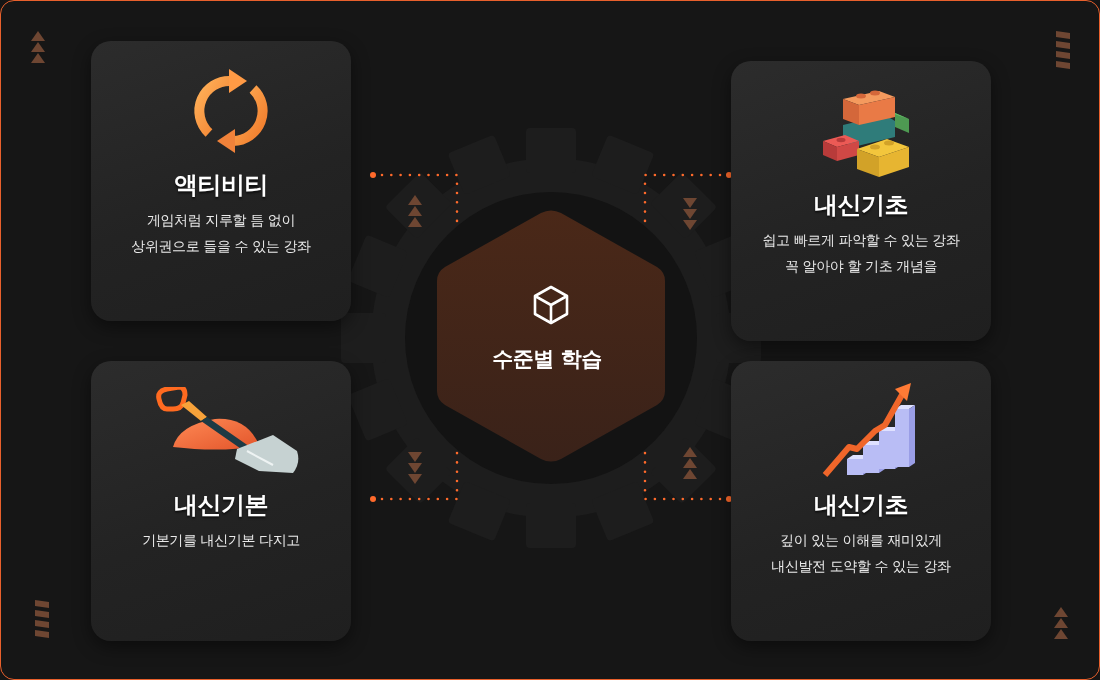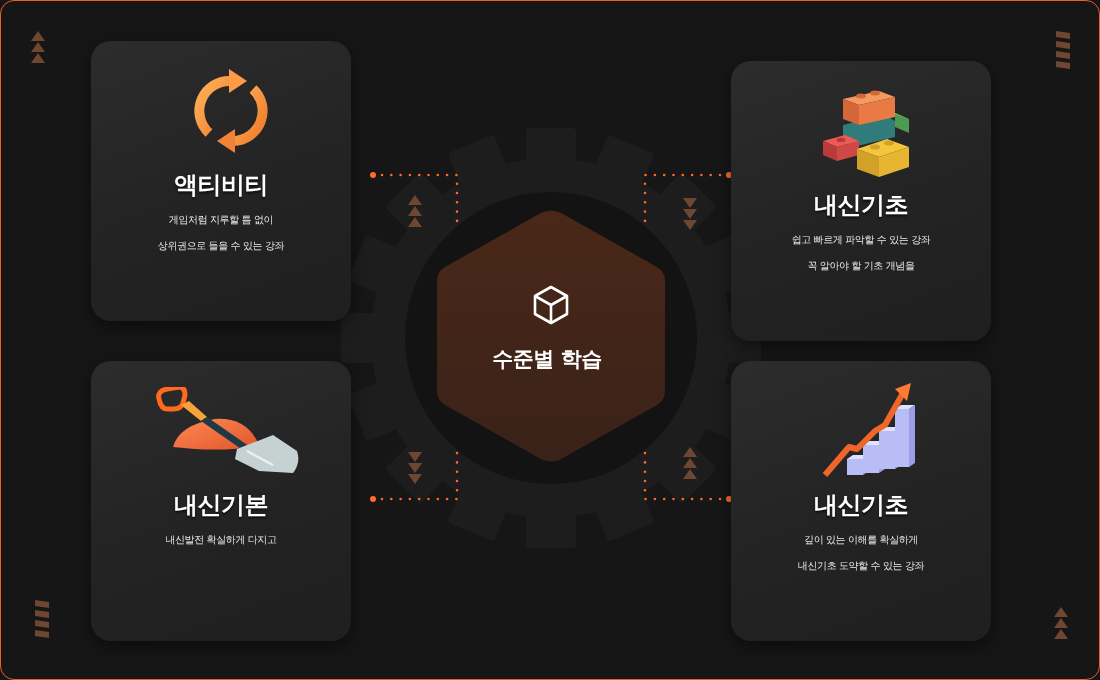--- a/index.html
+++ b/index.html
@@ -17,21 +17,21 @@
     text-align: center; color: #fff; padding-left: 42px;
   }
   .card .illus { position: absolute; left: 90px; top: 20px; width: 100px; height: 100px; }
   .card .title {
     position: absolute; left: 0; right: 0; top: 128px;
     font-size: 24px; font-weight: bold; letter-spacing: -0.5px; color: #ffffff;
     text-shadow: 0 2px 2px rgba(0,0,0,0.6);
   }
   .card .desc {
     position: absolute; left: 0; right: 0; top: 166px;
-    font-size: 10px; line-height: 26px; color: #eaeaea; letter-spacing: -0.4px;
+    font-size: 14px; line-height: 26px; color: #eaeaea; letter-spacing: -0.4px;
   }
   .card-tl { left: 90px; top: 40px; }
   .card-tr { left: 730px; top: 40px; margin-top: 20px; }
   .card-bl { left: 90px; top: 360px; text-align: center; }
   .card-br { left: 730px; top: 360px; }
   .hex-wrap { position: absolute; left: 434px; top: 208px; width: 232px; height: 254px; }
   .hex-label {
     position: absolute; left: 0; right: 8px; top: 136px; text-align: center;
     color: #fff; font-size: 21px; font-weight: bold; letter-spacing: -0.5px;
   }
@@ -217,21 +217,21 @@
       <path d="M4 12 Q2 4 12 2 L24 0 Q30 0 30 8 L28 16 Q26 22 18 22 L12 22 Q6 22 4 12 Z" fill="none" stroke="#ff6a20" stroke-width="5"></path>
 
       <polygon points="26,18 34,14 52,30 46,34" fill="#f7a23a"></polygon>
       <polygon points="46,34 52,30 98,62 92,66" fill="#1e3a44"></polygon>
 
       <path d="M82 62 L118 48 L142 64 Q146 76 138 86 L104 84 L80 72 Z" fill="#c6d2d2"></path>
       <path d="M92 64 L118 78" stroke="#eef3f3" stroke-width="2"></path>
     </svg>
     <div class="title">내신기본</div>
     <div class="desc">
-      <div>내신발전 확실하게 다지고</div>
+      <div>기본기를 내신기본 다지고</div>
     </div>
   </div>
 
   <div class="card card-br">
     <svg class="illus" style="left:88px;top:18px;width:100px;height:102px" viewBox="0 0 100 102">
 
       <g>
         <polygon points="28,80 44,80 44,96 28,96" fill="#b9bdf5"></polygon>
         <polygon points="28,80 34,76 50,76 44,80" fill="#dfe1ff"></polygon>
         <polygon points="44,80 50,76 50,92 44,96" fill="#9a9ee6"></polygon>
@@ -244,18 +244,18 @@
         <polygon points="76,30 90,30 90,88 76,88" fill="#b9bdf5"></polygon>
         <polygon points="76,30 82,26 96,26 90,30" fill="#dfe1ff"></polygon>
         <polygon points="90,30 96,26 96,84 90,88" fill="#9a9ee6"></polygon>
       </g>
 
       <polyline points="6,96 30,68 38,70 56,52 66,46 84,14" fill="none" stroke="#f0662a" stroke-width="6" stroke-linejoin="round"></polyline>
       <polygon points="76,10 92,4 88,22" fill="#ff7a35"></polygon>
     </svg>
     <div class="title">내신기초</div>
     <div class="desc">
-      <div>깊이 있는 이해를 확실하게</div>
-      <div>내신기초 도약할 수 있는 강좌</div>
+      <div>깊이 있는 이해를 재미있게</div>
+      <div>내신발전 도약할 수 있는 강좌</div>
     </div>
   </div>
 
 </div>
 
 </body></html>

